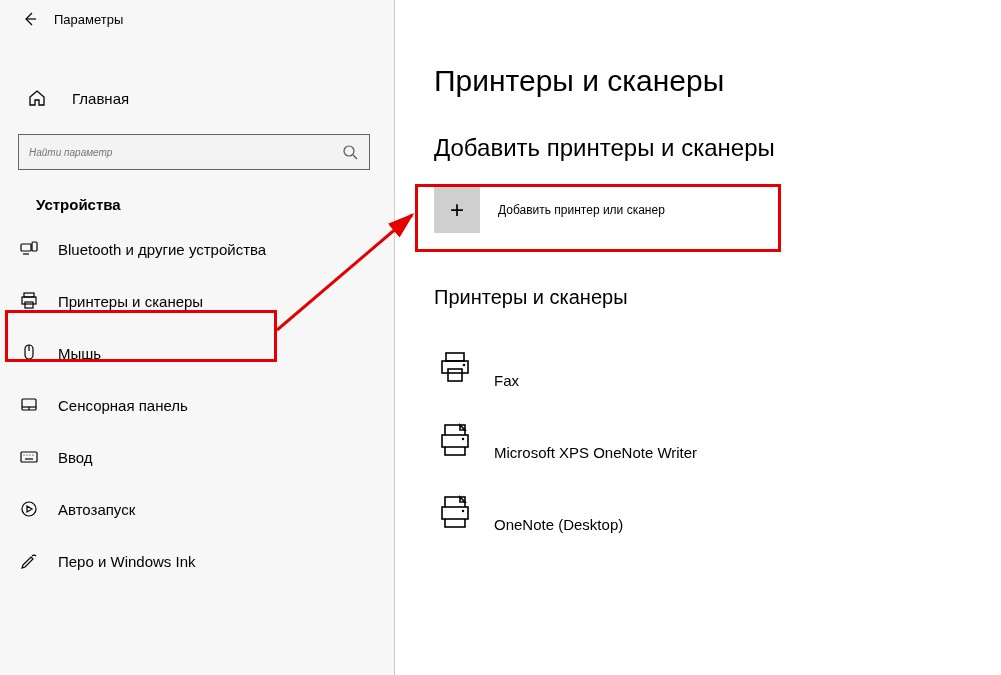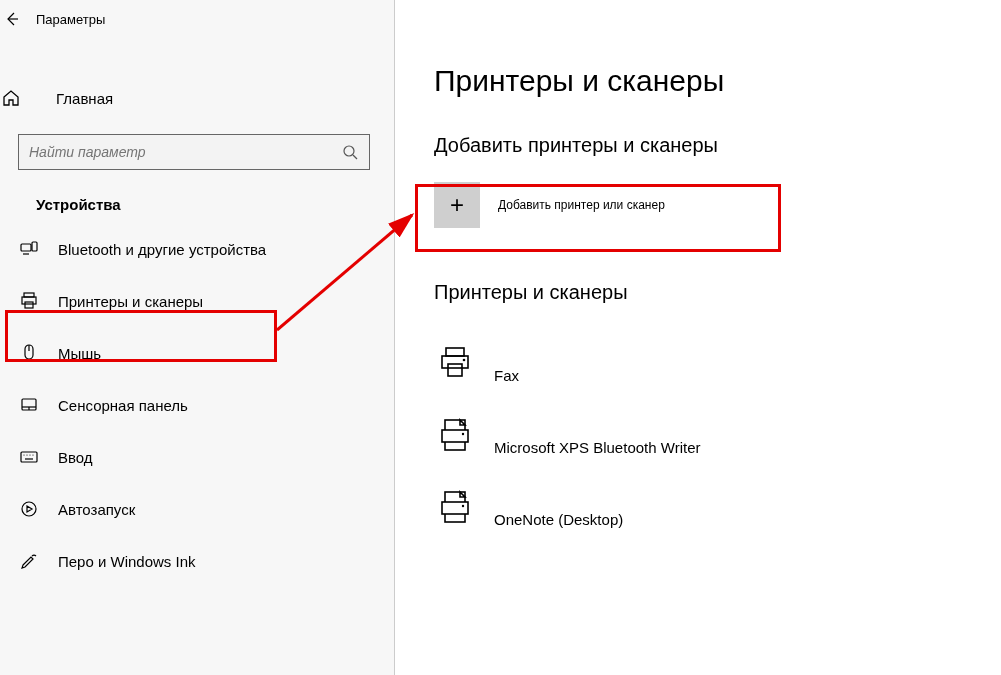--- a/index.html
+++ b/index.html
@@ -18,54 +18,56 @@
     width: 395px;
     height: 675px;
     background: #f7f7f7;
     border-right: 1px solid #ccc;
     padding-top: 4px;
   }
   .titlebar {
     display: flex;
     align-items: center;
     height: 30px;
-    padding-left: 0;
+    padding-left: 18px;
     gap: 12px;
   }
   .back-arrow {
     width: 24px; height: 24px;
     display: flex; align-items: center; justify-content: center;
     font-size: 16px;
     cursor: pointer;
   }
   .titlebar-title { font-size: 13px; }
   .home-row {
     display: flex;
     align-items: center;
     height: 44px;
+    padding-left: 18px;
     margin-top: 42px;
-    gap: 34px;
-    cursor: pointer;
+    gap: 24px;
+    cursor: pointer;
+    margin-left: 8px;
   }
   .home-row .icon { width: 22px; height: 22px; display:flex; align-items:center; justify-content:center; }
   .home-row .label { font-size: 15px; }
   .search-box {
     margin: 14px 0 0 18px;
     width: 352px;
     height: 36px;
     border: 1px solid #666;
     background: #f3f3f3;
     display: flex;
     align-items: center;
     padding: 0 10px;
     justify-content: space-between;
   }
   .search-box input {
     border: none; outline: none; background: transparent;
-    font-size: 14px; width: 300px; font-family: inherit;
+    font-size: 10px; width: 300px; font-family: inherit;
     font-style: italic; color: #6d28d9;
   }
   .search-icon { width:18px; height:18px; display:flex; align-items:center; justify-content:center; color:#444;}
   .section-heading {
     font-size: 15px; font-weight: 600;
     padding-left: 36px;
     margin-top: 26px;
     margin-bottom: 10px;
   }
   .nav-item {
@@ -82,21 +84,21 @@
   .content-pane {
     position: absolute;
     left: 396px; top: 0;
     width: 605px;
     height: 675px;
     background: #fff;
     padding-left: 38px;
     padding-top: 64px;
   }
   .page-title { font-size: 30px; font-weight: 400; margin-bottom: 36px; }
-  .sub-heading { font-size: 20px; font-weight: 400; margin-bottom: 20px; }
+  .sub-heading { font-size: 24px; font-weight: 400; margin-bottom: 20px; }
   .add-row {
     display: flex;
     align-items: center;
     gap: 18px;
     height: 56px;
     cursor: pointer;
     width: 360px;
   }
   .plus-box {
     width: 46px; height: 46px;
@@ -278,21 +280,21 @@
 
   <div class="printer-item">
     <span class="icon">
       <svg width="38" height="38" viewBox="0 0 38 38">
           <rect x="9" y="4" width="20" height="30" stroke="#000" stroke-width="1.6" fill="none"></rect>
           <path d="M24 4 L29 9 L24 9 Z" stroke="#000" stroke-width="1.6" fill="#fff"></path>
           <rect x="6" y="14" width="26" height="12" stroke="#000" stroke-width="1.6" fill="#fff"></rect>
           <circle cx="27" cy="18" r="1.2" fill="#000"></circle>
         </svg>
     </span>
-    <span class="label">Microsoft XPS Bluetooth Writer</span>
+    <span class="label">Microsoft XPS OneNote Writer</span>
   </div>
 
   <div class="printer-item">
     <span class="icon">
       <svg width="38" height="38" viewBox="0 0 38 38">
           <rect x="9" y="4" width="20" height="30" stroke="#000" stroke-width="1.6" fill="none"></rect>
           <path d="M24 4 L29 9 L24 9 Z" stroke="#000" stroke-width="1.6" fill="#fff"></path>
           <rect x="6" y="14" width="26" height="12" stroke="#000" stroke-width="1.6" fill="#fff"></rect>
           <circle cx="27" cy="18" r="1.2" fill="#000"></circle>
         </svg>

